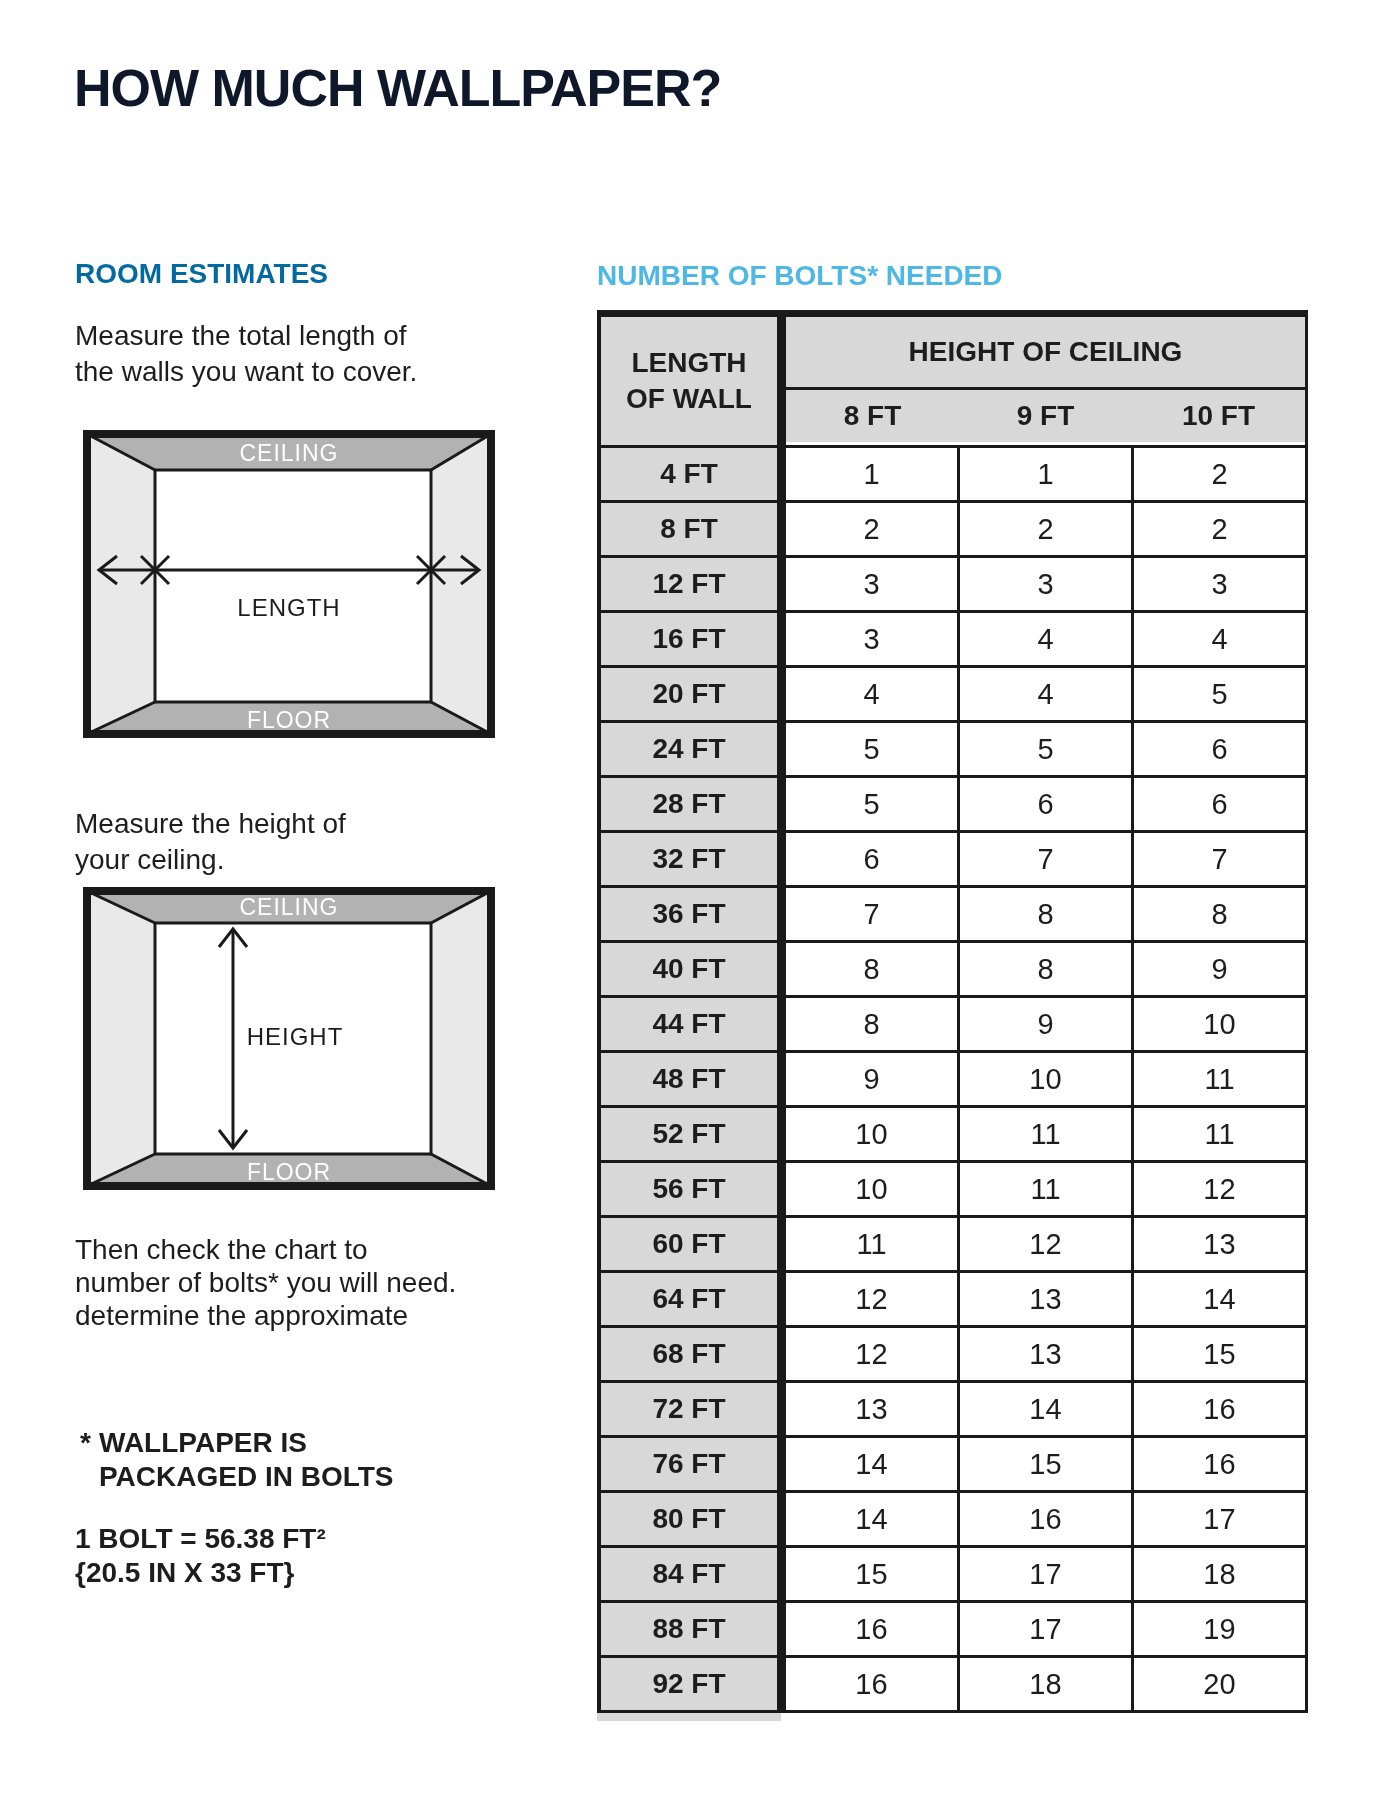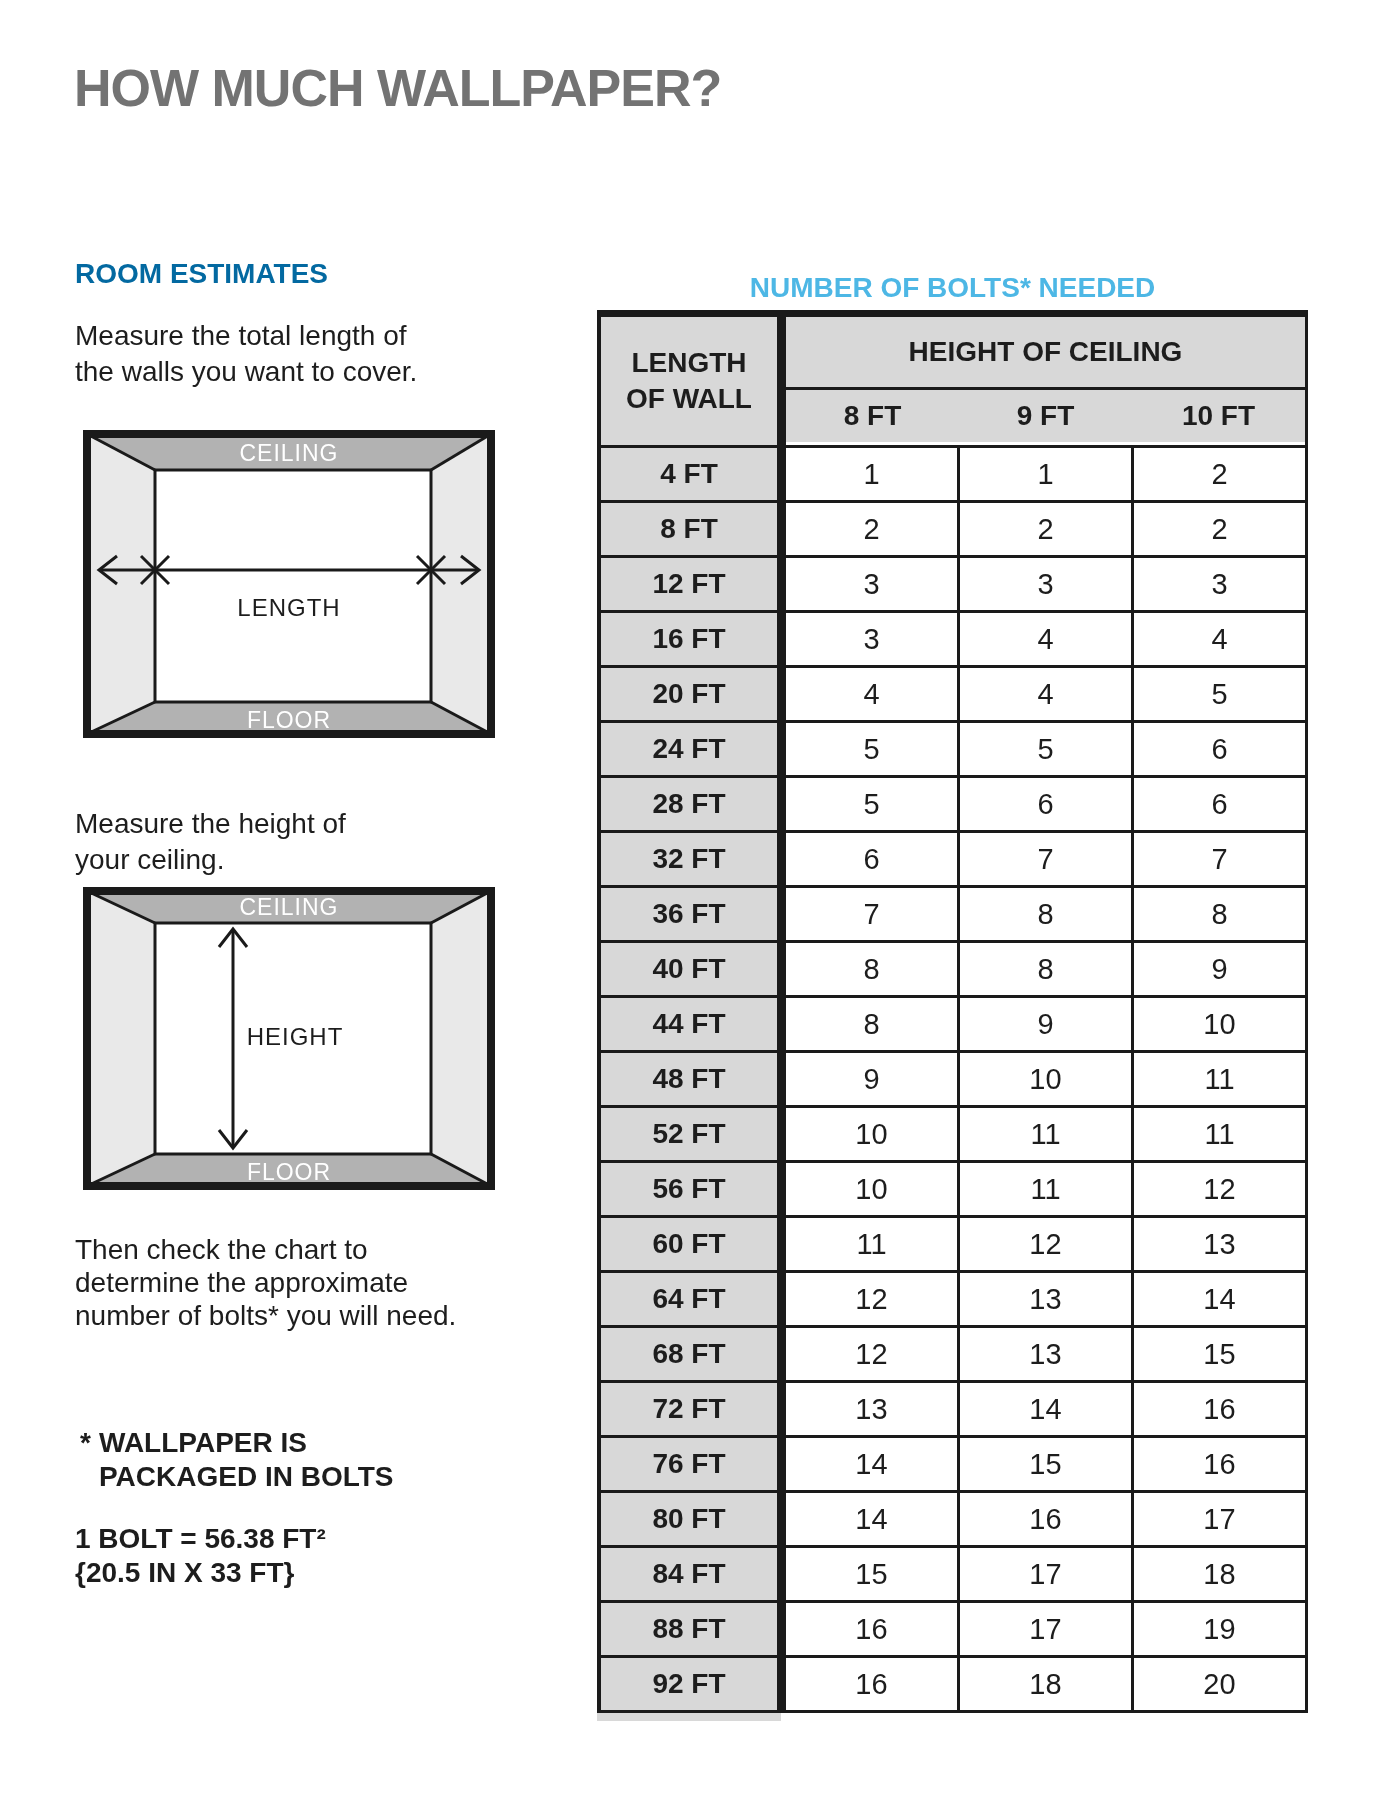--- a/index.html
+++ b/index.html
@@ -3,36 +3,36 @@
 <meta charset="utf-8">
 <style>
   html,body{margin:0;padding:0;background:#ffffff;}
   .page{
     position:relative;width:1391px;height:1800px;background:#ffffff;
     font-family:"Liberation Sans",sans-serif;color:#1d1d1d;overflow:hidden;
   }
   .abs{position:absolute;}
   
   .main-title{
-    left:74px;top:58px;font-size:52px;font-weight:bold;color:#737373;
+    left:74px;top:58px;font-size:52px;font-weight:bold;color:#0f172a;
     letter-spacing:-1px;white-space:nowrap;
   }
   .section-heading{
     font-size:28px;font-weight:bold;color:#0369a1;white-space:nowrap;
   }
   .body-text{font-size:28px;line-height:36px;color:#1d1d1d;}
   .body-text div{white-space:nowrap;}
   .note-text{font-size:28px;line-height:34px;font-weight:bold;color:#1d1d1d;}
   .note-text div{white-space:nowrap;}
   .hang{position:relative;padding-left:24px;}
   .hang .star{position:absolute;left:5px;top:0;}
   
   .tbl{left:597px;top:310px;width:711px;}
   .tbl-heading{
-    left:597px;top:272px;width:711px;text-align:center;
+    left:597px;top:260px;width:711px;
     font-size:28px;font-weight:bold;color:#4db7e5;white-space:nowrap;
   }
   .tbar{height:7px;background:#1a1a1a;}
   .thead{display:flex;height:128px;}
   .corner{
     box-sizing:border-box;width:180px;background:#d8d8d8;border-left:4px solid #1a1a1a;
     display:flex;flex-direction:column;align-items:center;justify-content:center;
     font-size:28px;font-weight:bold;line-height:36px;text-align:center;
   }
   .vdiv{width:9px;background:#1a1a1a;flex:none;}
@@ -117,22 +117,22 @@
     <line x1="150" y1="42" x2="150" y2="261" stroke="#1a1a1a" stroke-width="3"></line>
     <polyline points="136,60 150,42 164,60" fill="none" stroke="#1a1a1a" stroke-width="3"></polyline>
     <polyline points="136,243 150,261 164,243" fill="none" stroke="#1a1a1a" stroke-width="3"></polyline>
     <text x="206" y="28" text-anchor="middle" class="diag-label-light">CEILING</text>
     <text x="206" y="293" text-anchor="middle" class="diag-label-light">FLOOR</text>
     <text x="212" y="158" text-anchor="middle" class="diag-label-dark">HEIGHT</text>
   </svg>
 
   <div class="abs body-text" style="left:75px;top:1233px;line-height:33px;">
     <div>Then check the chart to</div>
+    <div>number of bolts* you will need.</div>
     <div>determine the approximate</div>
-    <div>number of bolts* you will need.</div>
   </div>
 
   <div class="abs note-text hang" style="left:75px;top:1426px;">
     <span class="star">*</span>
     <div>WALLPAPER IS</div>
     <div>PACKAGED IN BOLTS</div>
   </div>
 
   <div class="abs note-text" style="left:75px;top:1522px;">
     <div>1 BOLT = 56.38 FT²</div>

